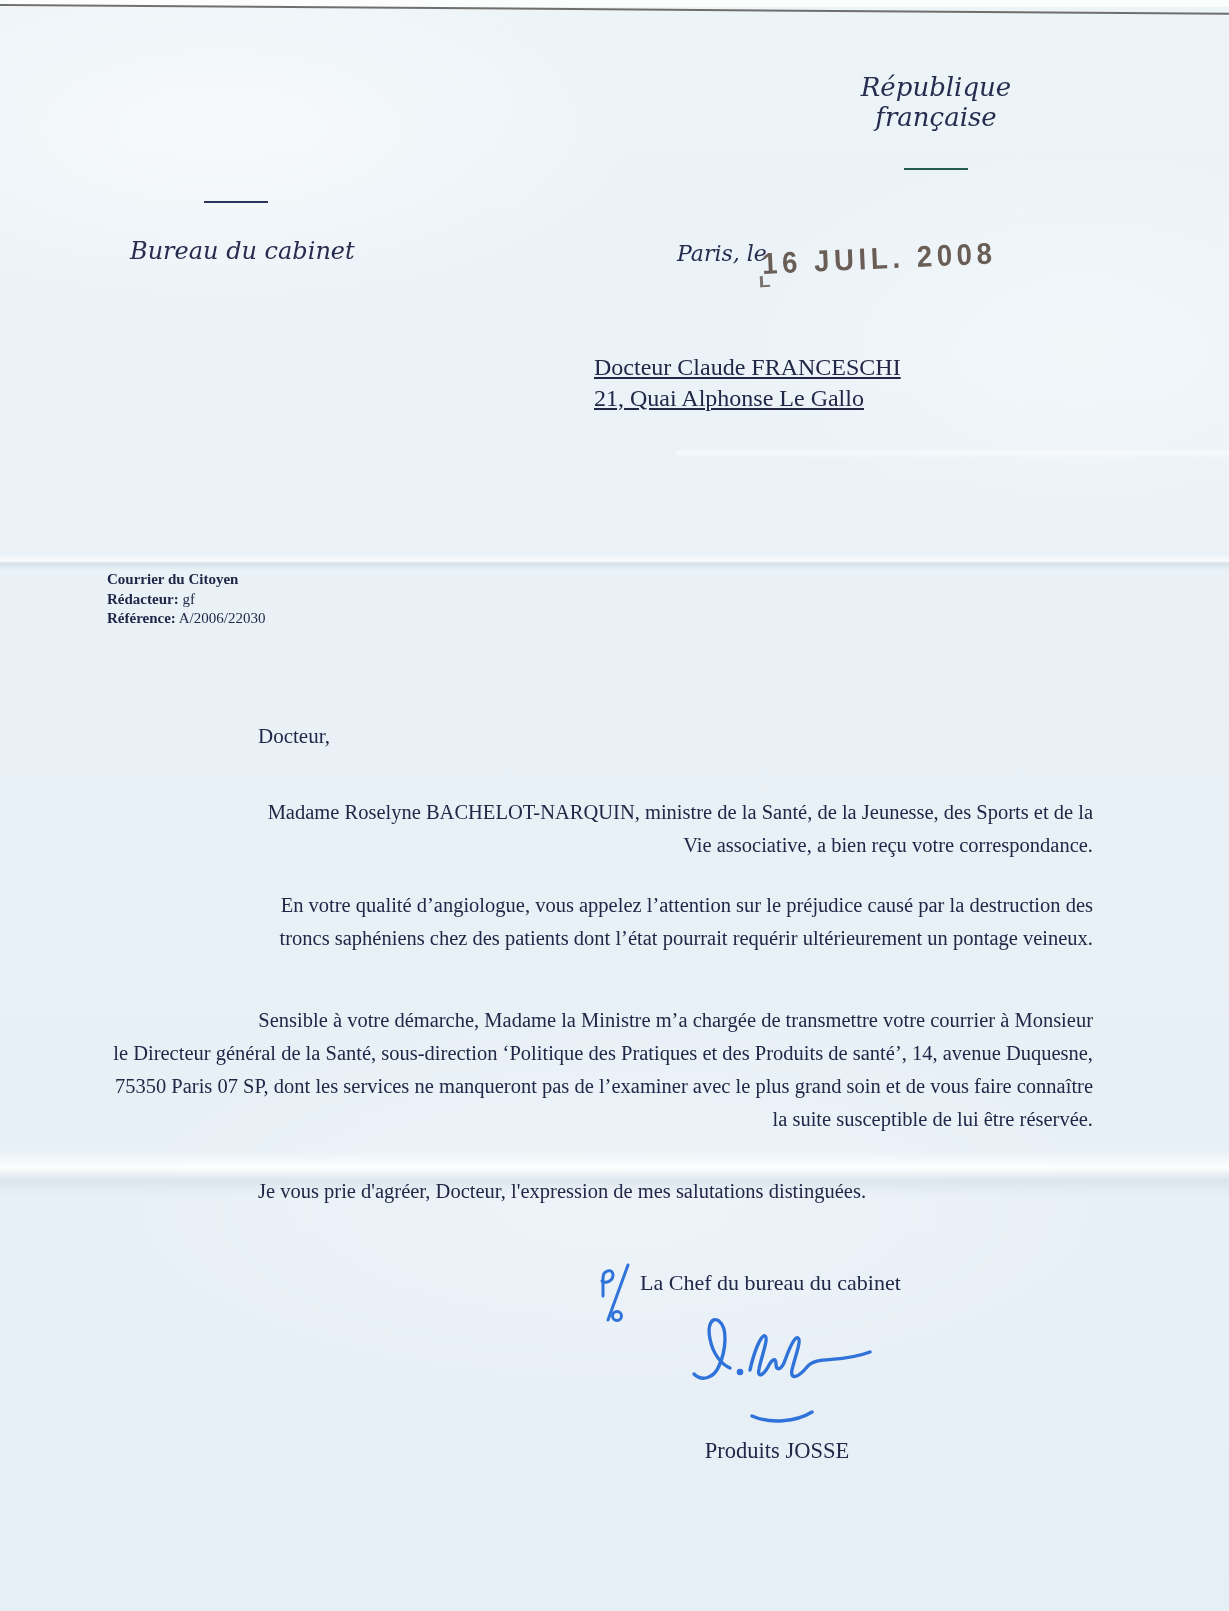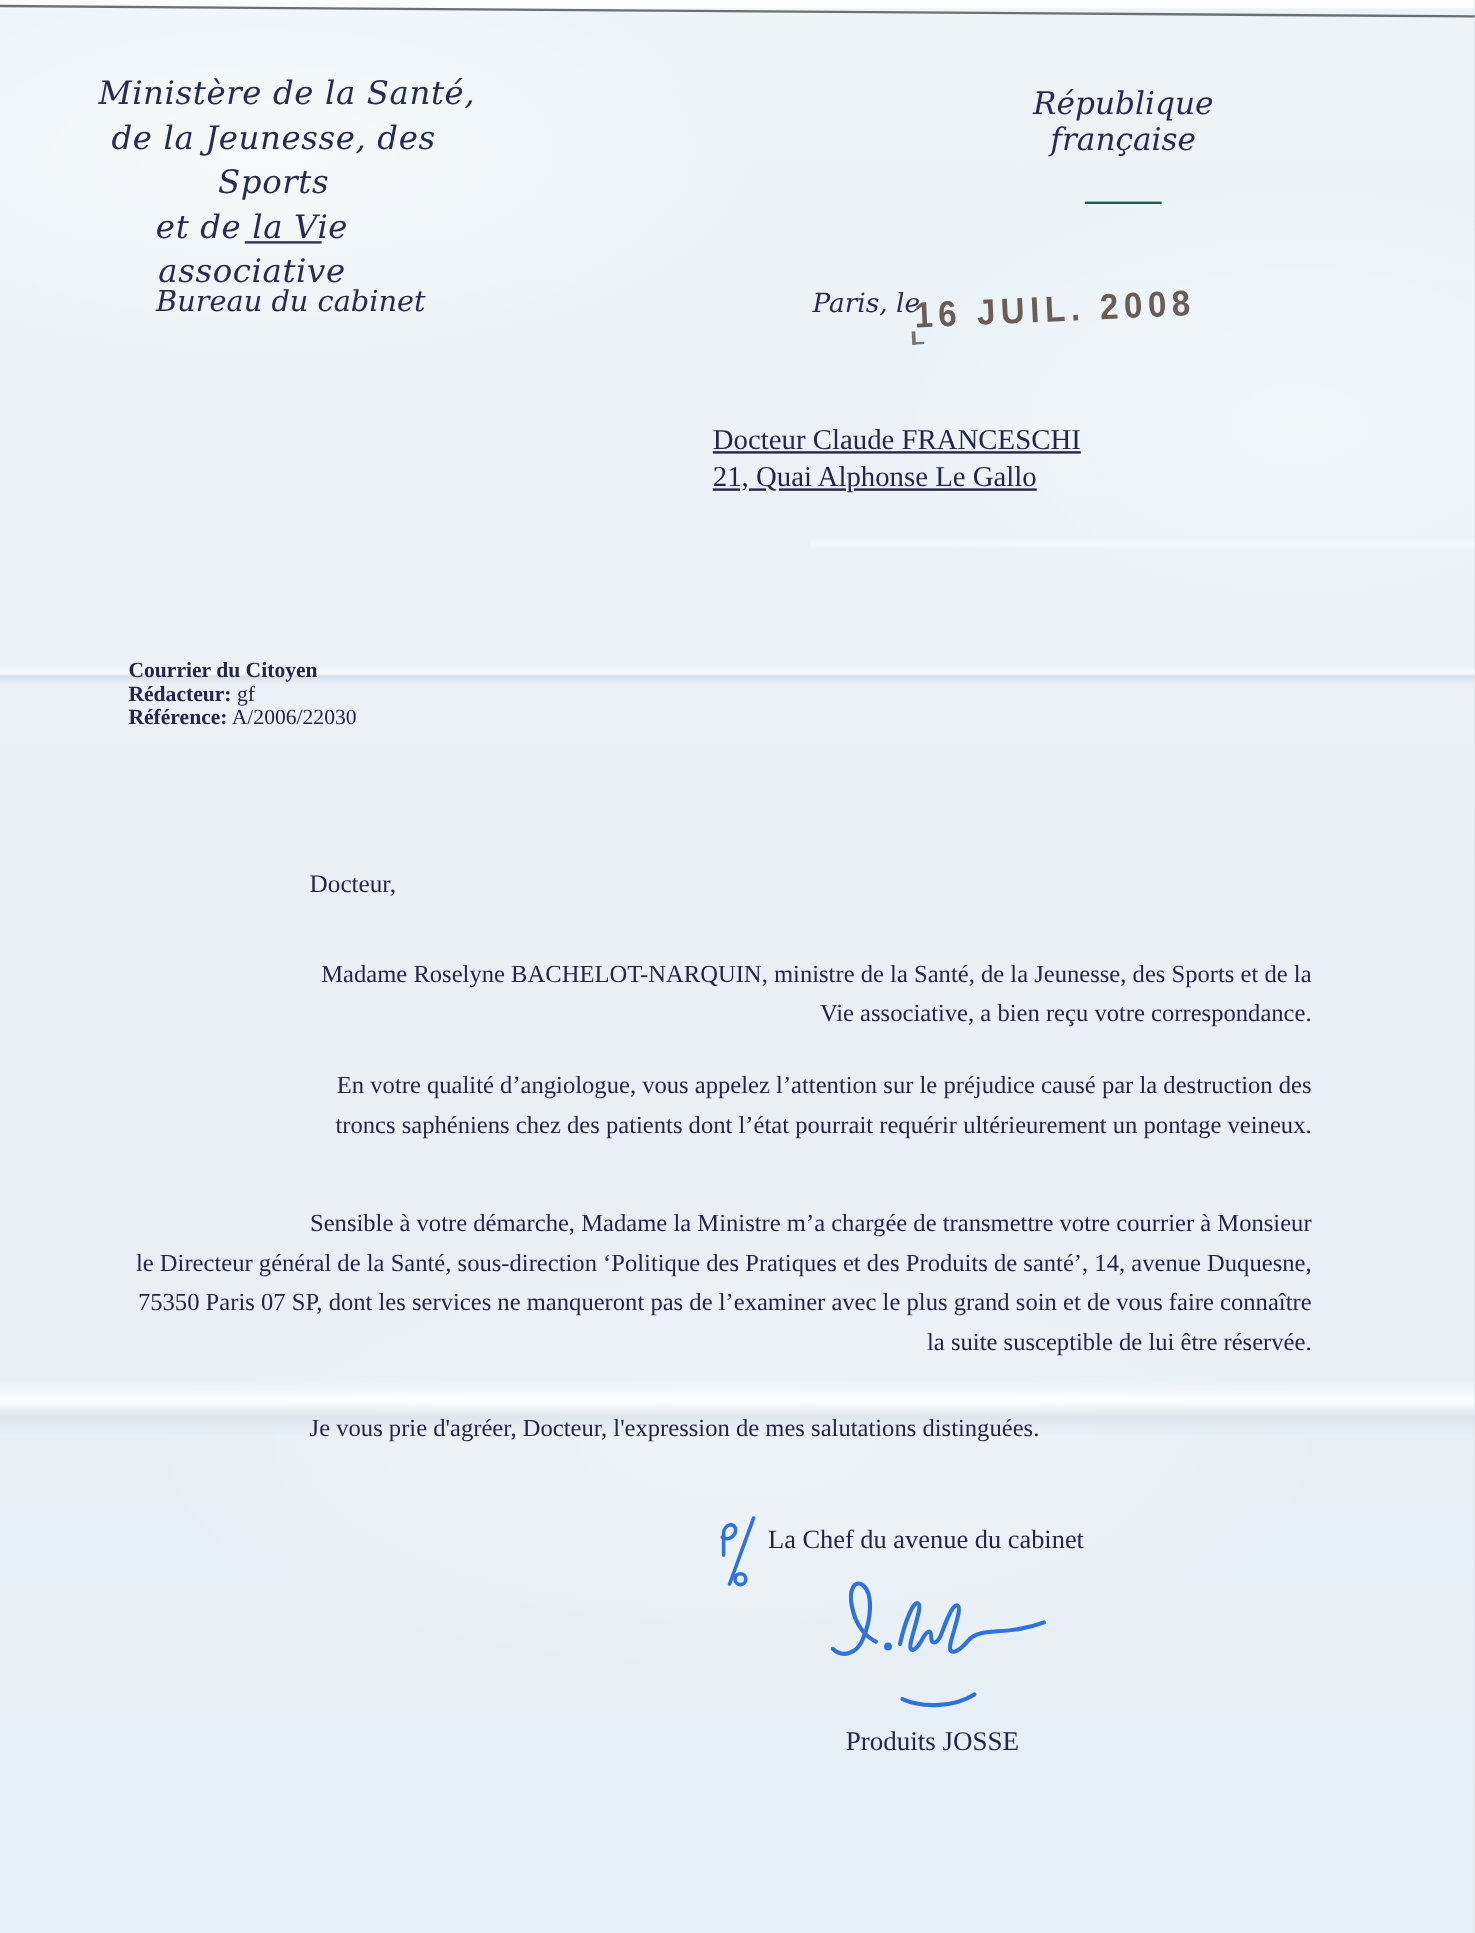--- a/index.html
+++ b/index.html
@@ -37,21 +37,21 @@
   .paris-le { position:absolute; left:677px; top:241px; font-size:22px; }
 
   .stamp { position:absolute; left:762px; top:247px; font-family:"Liberation Sans", sans-serif;
     font-weight:700; font-size:30px; letter-spacing:5px; color:#57493f; white-space:nowrap;
     transform:rotate(-2.6deg) scaleX(.92); transform-origin:left center; opacity:.88; }
   .stamp-tick { position:absolute; left:760px; top:276px; width:7px; height:9px;
     border-left:3px solid #57493f; border-bottom:2px solid #57493f; opacity:.75; transform:rotate(-3deg); }
 
   .recipient { position:absolute; left:594px; top:352px; font-size:24px; line-height:30.5px; white-space:nowrap;text-decoration:underline; }
 
-  .refblock { position:absolute; left:107px; top:549px; font-size:18px; line-height:19.5px; font-weight:bold; white-space:nowrap; }
+  .refblock { position:absolute; left:107px; top:570px; font-size:15px; line-height:19.5px; font-weight:bold; white-space:nowrap; }
   .refblock .val { font-weight:normal; }
 
   .body-text p { margin:0;text-align:right; }
   .salutation { position:absolute; left:258px; top:724px; font-size:21px; }
   .para { position:absolute; left:110px; width:983px; font-size:20.5px; line-height:33px;
     text-align:justify; text-indent:148px; }
   .p1 { top:796px; }
   .p2 { top:889px; }
   .p3 { top:1004px; }
   .closing { position:absolute; left:258px; top:1180px; font-size:20.5px; }
@@ -65,25 +65,20 @@
 <body>
 
 <div class="page">
 
   <div class="scan-top-white"></div>
   <div class="scan-top-line"></div>
   <div class="crease-3"></div>
   <div class="crease-1"></div>
   <div class="crease-2"></div>
 
-  <div class="ministry script">
-    <div>Ministère de la Santé,</div>
-    <div>de la Jeunesse,  des Sports</div>
-    <div>et de la Vie associative</div>
-  </div>
   <div class="ministry-rule"></div>
 
   <div class="republique script">République française</div>
   <div class="republique-rule"></div>
 
   <div class="bureau script">Bureau du cabinet</div>
 
   <div class="paris-le script">Paris, le</div>
   <div class="stamp-tick"></div>
   <div class="stamp">16 JUIL. 2008</div>
@@ -113,21 +108,21 @@
     <p class="closing">Je vous prie d'agréer, Docteur, l'expression de mes salutations distinguées.</p>
   </div>
 
   <svg class="po-svg" width="48" height="74" viewBox="0 0 48 74">
     <g fill="none" stroke-width="3" stroke-linecap="round" stroke-linejoin="round">
       <path d="M11,34 L11,16 C11,8 21,6 21,13 C21,19 14,22 10,19" stroke="#2f72d9"></path>
       <path d="M36,3 L16,58" stroke="#2f72d9"></path>
       <circle cx="25" cy="54" r="4.5" stroke="#2f72d9"></circle>
     </g>
   </svg>
-  <div class="sig-title">La Chef du avenue du cabinet</div>
+  <div class="sig-title">La Chef du bureau du cabinet</div>
 
   <svg class="sig-svg" width="190" height="122" viewBox="0 0 190 122">
     <g fill="none" stroke-width="3.4" stroke-linecap="round" stroke-linejoin="round">
       <path d="M6,62 C14,70 26,66 31,54 C38,38 40,16 31,9 C24,4 19,13 22,27 C25,42 33,52 42,56" stroke="#2f72d9"></path>
       <circle cx="52" cy="60" r="1.6" stroke="#2f72d9"></circle>
       <path d="M62,58 C66,40 73,22 77,24 C81,26 73,46 71,57 C69,66 75,64 80,55 C84,47 88,45 88,52 C88,58 92,59 96,51 C100,40 106,24 110,26 C114,28 106,48 104,58 C102,68 110,66 119,55 C129,43 150,52 182,40" stroke="#2f72d9"></path>
       <path d="M64,104 C82,112 108,110 124,100" stroke="#2f72d9"></path>
     </g>
   </svg>
 

